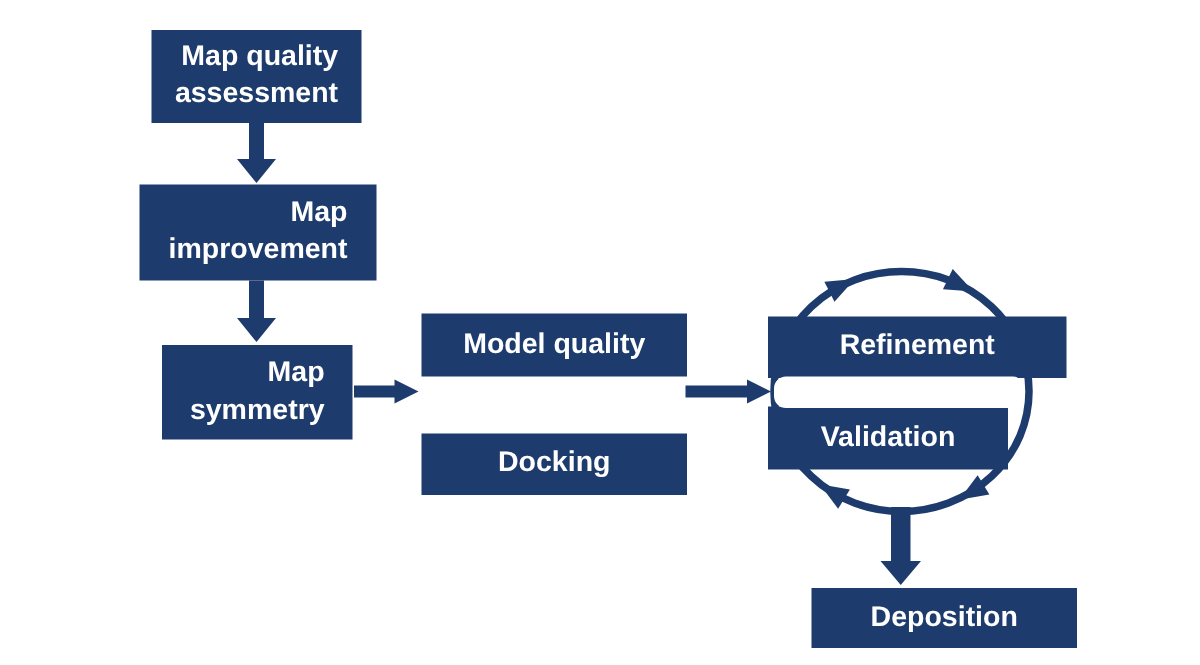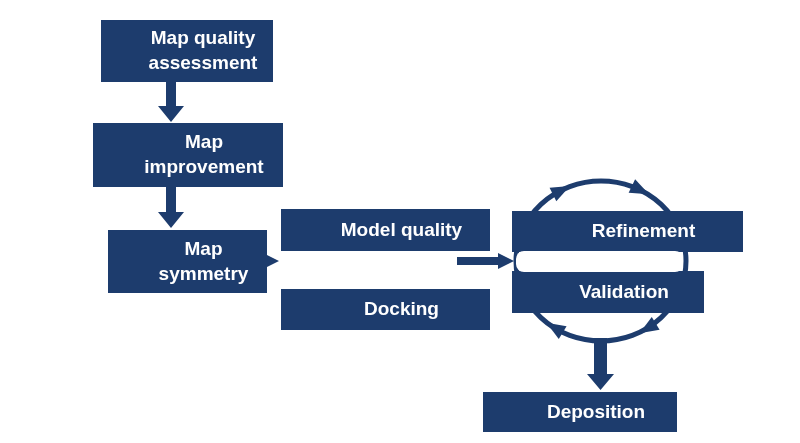--- a/index.html
+++ b/index.html
@@ -12,36 +12,35 @@
     overflow: hidden;
   }
   .layer { position:absolute; left:0; top:0; }
   .node {
     position: absolute;
     background: var(--navy);
     color: #ffffff;
     display: flex;
     align-items: center;
     justify-content: center;
-    text-align: center;
+    text-align: right;
     white-space: pre-line;
     font-weight: 700;
     font-size: 19px;
     line-height: 1.3;
     z-index: 1;
-    padding-left: 32px;
   }
   .n-quality     { left:101px; top:20px;  width:140px; height:62px; }
   .n-improve     { left:93px;  top:123px; width:158px; height:64px; }
   .n-symmetry    { left:108px; top:230px; width:127px; height:63px; }
   .n-building    { left:281px; top:209px; width:177px; height:42px; }
   .n-docking     { left:281px; top:289px; width:177px; height:41px; }
   .n-refinement  { left:512px; top:211px; width:199px; height:41px; }
   .n-validation  { left:512px; top:271px; width:160px; height:42px; }
-  .n-deposition  { left:483px; top:392px; width:162px; height:40px; }
+  .n-deposition  { left:541px; top:392px; width:177px; height:40px; }
   .slot {
     position:absolute;
     left:516px; top:251px; width:167px; height:21px;
     background: var(--white);
     border-radius: 8px;
     z-index: 2;
   }
   svg.connectors { z-index: 0; }
   .navy-fill   { fill: var(--navy); }
   .navy-stroke { stroke: var(--navy); fill: none; stroke-width: 5px; }

